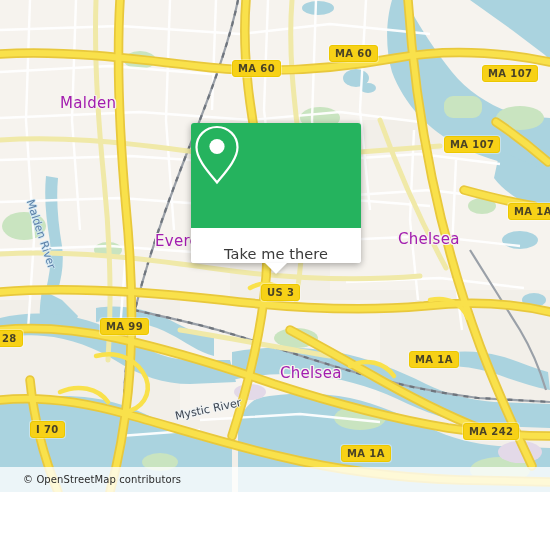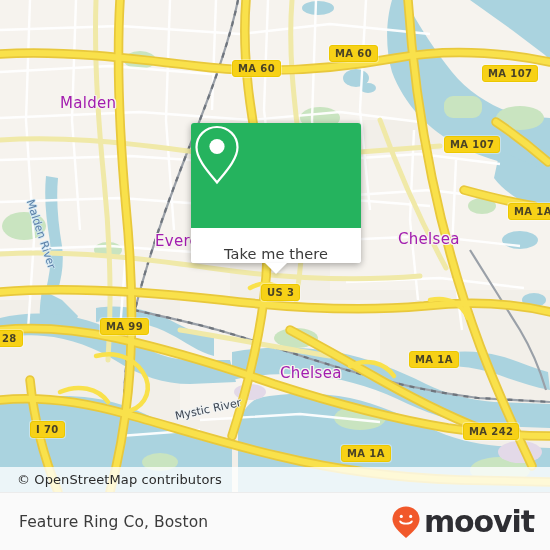--- a/index.html
+++ b/index.html
@@ -92,21 +92,21 @@
   }
 
   
   #attrib{
     position:absolute;left:0;top:467px;width:550px;height:25px;
     background:rgba(255,255,255,.78);
     display:flex;align-items:center;
   }
   #attrib span{
     font-family:"DejaVu Sans", sans-serif;
-    font-size:13px;color:#2b2b2b;padding-left:17px;letter-spacing:.1px;
+    font-size:10px;color:#2b2b2b;padding-left:23px;letter-spacing:.1px;
   }
 
   
   #footer{
     position:absolute;left:0;top:492px;width:550px;height:58px;
     background:#fafafa;
     border-top:1px solid #ececec;
     overflow:hidden;
   }
   #footer .inner{
@@ -313,28 +313,14 @@
         <span>Take me there</span>
       </div>
       <div class="tail"></div>
     </div>
 
     <div id="attrib">
       <span>© OpenStreetMap contributors</span>
     </div>
   </div>
 
-  <div id="footer">
-    <div class="inner">
-      <div id="place-title">Feature Ring Co, Boston</div>
-      <div id="brand">
-        <svg width="30" height="34" viewBox="0 0 30 34">
-          <path d="M15 1.5 C7.3 1.5 1.5 7.2 1.5 14.3 C1.5 21.2 8.2 27.3 15 33 C21.8 27.3 28.5 21.2 28.5 14.3 C28.5 7.2 22.7 1.5 15 1.5 Z" fill="#f1582a"></path>
-          <circle cx="10.3" cy="11.4" r="1.55" fill="#ffffff"></circle>
-          <circle cx="19.7" cy="11.4" r="1.55" fill="#ffffff"></circle>
-          <path d="M9.2 16.4 C11 19.4 19 19.4 20.8 16.4" fill="none" stroke="#ffffff" stroke-width="1.9" stroke-linecap="round"></path>
-        </svg>
-        <span class="wordmark">moovit</span>
-      </div>
-    </div>
-  </div>
 
 </div>
 
 </body></html>

